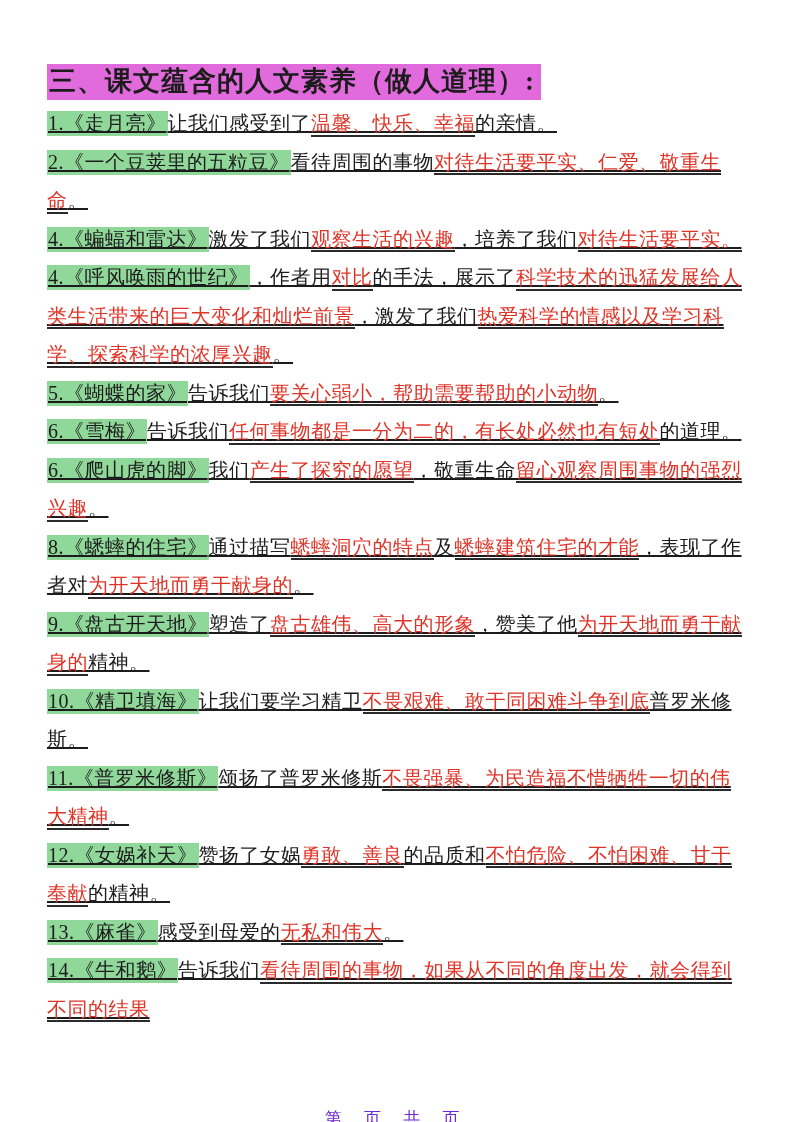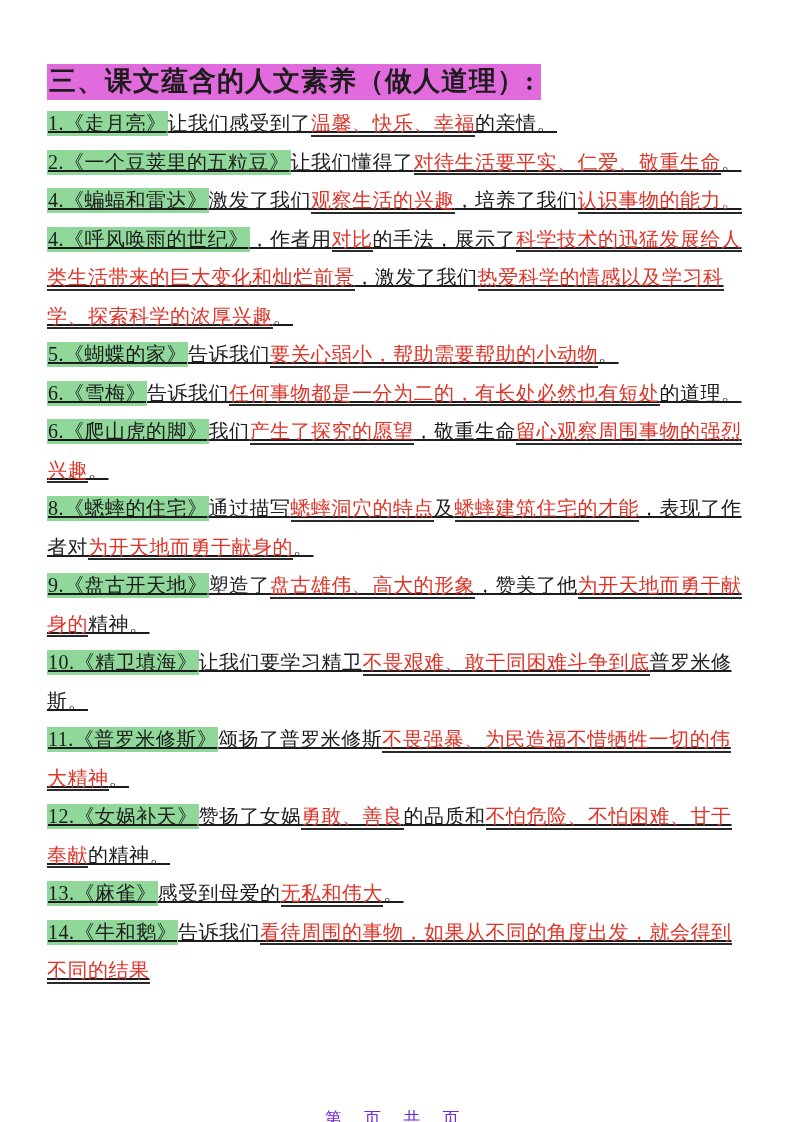--- a/index.html
+++ b/index.html
@@ -65,22 +65,22 @@
   }
 </style>
 </head>
 <body>
 
 <div class="page">
   <div class="section-title">三、课文蕴含的人文素养（做人道理）:</div>
 
   <div class="items">
       <p class="item"><span class="seg-book">1.《走月亮》</span><span class="seg-plain">让我们感受到了</span><span class="seg-answer">温馨、快乐、幸福</span><span class="seg-plain">的亲情。</span></p>
-      <p class="item"><span class="seg-book">2.《一个豆荚里的五粒豆》</span><span class="seg-plain">让我们懂得了</span><span class="seg-answer">对待生活要平实、仁爱、敬重生命</span><span class="seg-plain">。</span></p>
-      <p class="item"><span class="seg-book">4.《蝙蝠和雷达》</span><span class="seg-plain">激发了我们</span><span class="seg-answer">观察生活的兴趣</span><span class="seg-plain">，培养了我们</span><span class="seg-answer">认识事物的能力。</span></p>
+      <p class="item"><span class="seg-book">2.《一个豆荚里的五粒豆》</span><span class="seg-plain">看待周围的事物</span><span class="seg-answer">对待生活要平实、仁爱、敬重生命</span><span class="seg-plain">。</span></p>
+      <p class="item"><span class="seg-book">4.《蝙蝠和雷达》</span><span class="seg-plain">激发了我们</span><span class="seg-answer">观察生活的兴趣</span><span class="seg-plain">，培养了我们</span><span class="seg-answer">对待生活要平实。</span></p>
       <p class="item"><span class="seg-book">4.《呼风唤雨的世纪》</span><span class="seg-plain">，作者用</span><span class="seg-answer">对比</span><span class="seg-plain">的手法，展示了</span><span class="seg-answer">科学技术的迅猛发展给人类生活带来的巨大变化和灿烂前景</span><span class="seg-plain">，激发了我们</span><span class="seg-answer">热爱科学的情感以及学习科学、探索科学的浓厚兴趣</span><span class="seg-plain">。</span></p>
       <p class="item"><span class="seg-book">5.《蝴蝶的家》</span><span class="seg-plain">告诉我们</span><span class="seg-answer">要关心弱小，帮助需要帮助的小动物</span><span class="seg-plain">。</span></p>
       <p class="item"><span class="seg-book">6.《雪梅》</span><span class="seg-plain">告诉我们</span><span class="seg-answer">任何事物都是一分为二的，有长处必然也有短处</span><span class="seg-plain">的道理。</span></p>
       <p class="item"><span class="seg-book">6.《爬山虎的脚》</span><span class="seg-plain">我们</span><span class="seg-answer">产生了探究的愿望</span><span class="seg-plain">，敬重生命</span><span class="seg-answer">留心观察周围事物的强烈兴趣</span><span class="seg-plain">。</span></p>
       <p class="item"><span class="seg-book">8.《蟋蟀的住宅》</span><span class="seg-plain">通过描写</span><span class="seg-answer">蟋蟀洞穴的特点</span><span class="seg-plain">及</span><span class="seg-answer">蟋蟀建筑住宅的才能</span><span class="seg-plain">，表现了作者对</span><span class="seg-answer">为开天地而勇于献身的</span><span class="seg-plain">。</span></p>
       <p class="item"><span class="seg-book">9.《盘古开天地》</span><span class="seg-plain">塑造了</span><span class="seg-answer">盘古雄伟、高大的形象</span><span class="seg-plain">，赞美了他</span><span class="seg-answer">为开天地而勇于献身的</span><span class="seg-plain">精神。</span></p>
       <p class="item"><span class="seg-book">10.《精卫填海》</span><span class="seg-plain">让我们要学习精卫</span><span class="seg-answer">不畏艰难、敢于同困难斗争到底</span><span class="seg-plain">普罗米修斯。</span></p>
       <p class="item"><span class="seg-book">11.《普罗米修斯》</span><span class="seg-plain">颂扬了普罗米修斯</span><span class="seg-answer">不畏强暴、为民造福不惜牺牲一切的伟大精神</span><span class="seg-plain">。</span></p>
       <p class="item"><span class="seg-book">12.《女娲补天》</span><span class="seg-plain">赞扬了女娲</span><span class="seg-answer">勇敢、善良</span><span class="seg-plain">的品质和</span><span class="seg-answer">不怕危险、不怕困难、甘于奉献</span><span class="seg-plain">的精神。</span></p>
       <p class="item"><span class="seg-book">13.《麻雀》</span><span class="seg-plain">感受到母爱的</span><span class="seg-answer">无私和伟大</span><span class="seg-plain">。</span></p>

